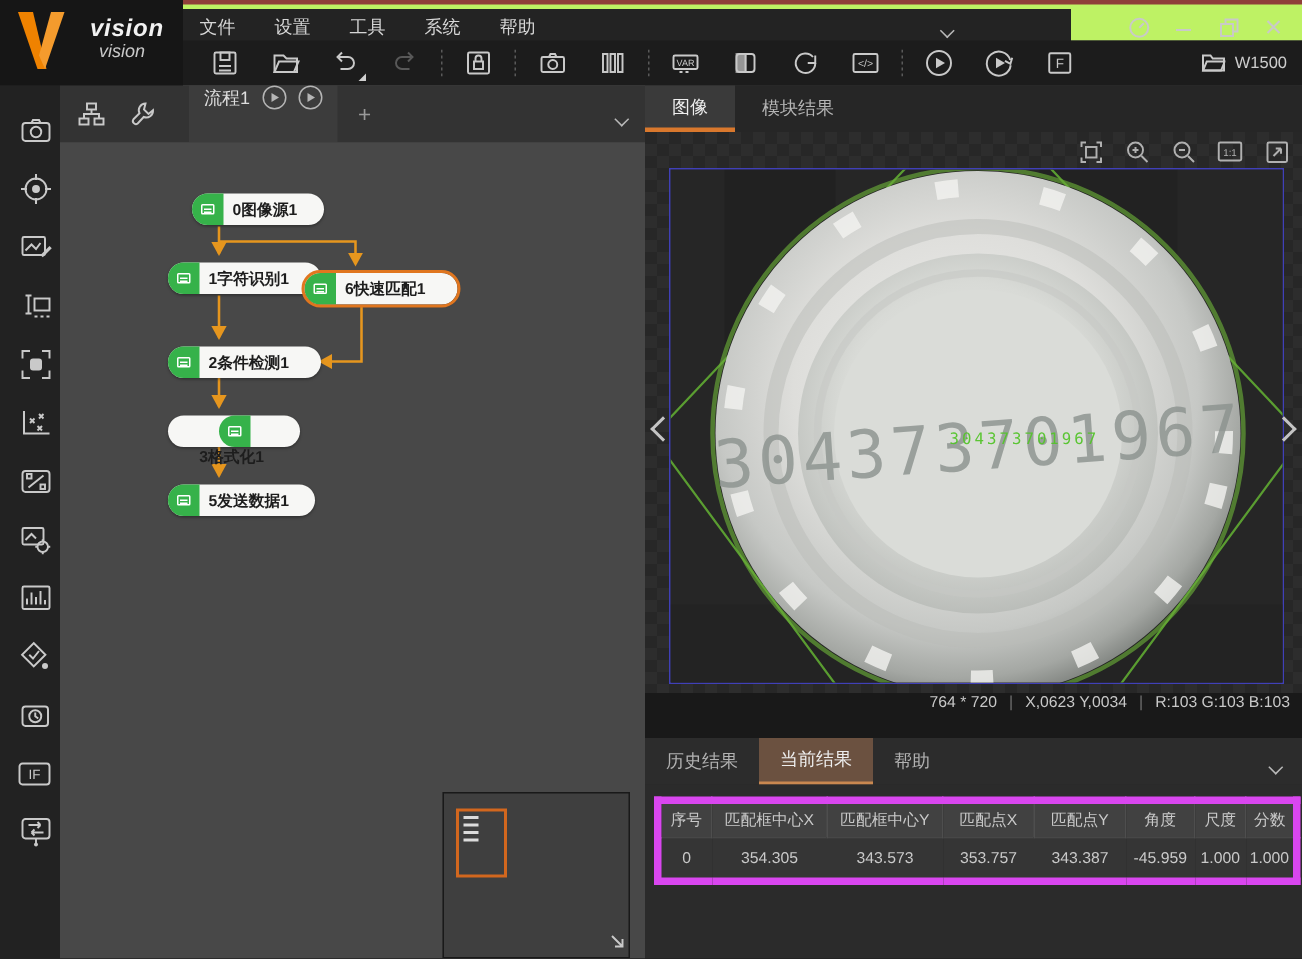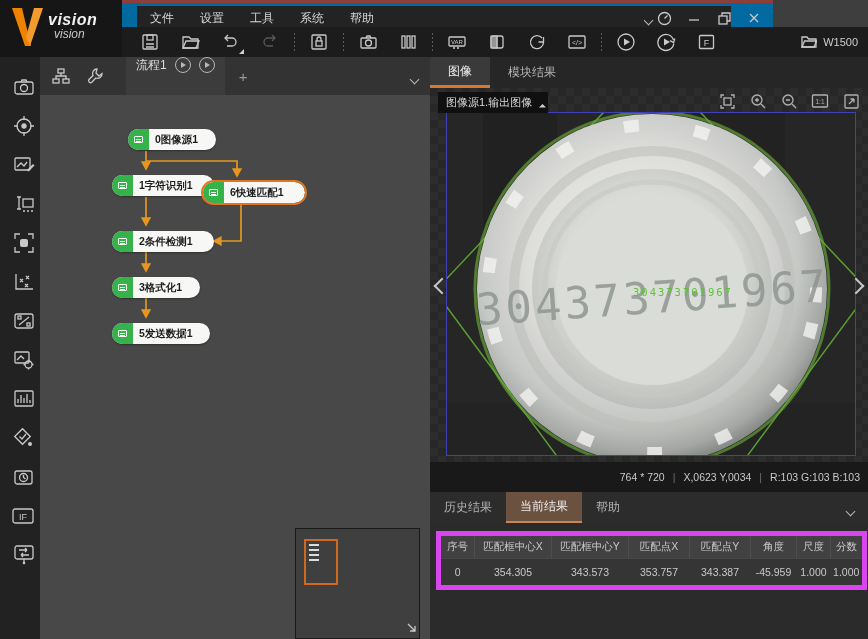--- a/index.html
+++ b/index.html
@@ -2,35 +2,35 @@
 <html><head>
 <meta charset="utf-8">
 <style>
   * { margin:0; padding:0; box-sizing:border-box; }
   html,body { background:#111; }
   body { font-family:"Liberation Sans","DejaVu Sans",sans-serif; }
   #app { position:relative; width:868px; height:639px; background:#3e3e3e; overflow:hidden;
          color:#ccc; font-size:12px; }
 
   
-  #titlebar { position:absolute; left:17px; top:0; width:756px; height:27px; background:#0369a1;
+  #titlebar { position:absolute; left:0; top:0; width:868px; height:27px; background:#bef264;
               border-top:3px solid #8f3f39; }
   #menu-strip { position:absolute; left:120px; top:3px; width:594px; height:24px; background:#232323;
                 display:flex; align-items:center; }
   .menu-item { padding:0 13px; color:#d6d6d6; font-size:12px; line-height:24px; cursor:default; }
   .tb-chev { position:absolute; left:508px; top:7px; }
   .chev-down { display:inline-block; width:7px; height:7px; border-right:1.6px solid #b8b8b8;
                border-bottom:1.6px solid #b8b8b8; transform:rotate(45deg); }
   #win-controls { position:absolute; right:4px; top:3px; height:24px; display:flex; align-items:center; }
   .win-btn { width:30px; height:24px; display:flex; align-items:center; justify-content:center; }
 
   
   #logo-zone { position:absolute; left:0; top:0; width:122px; height:57px; background:#161616; z-index:6; }
   #logo { position:absolute; left:10px; top:6px; display:flex; }
-  #logo-text { margin-left:4px; margin-top:6px; }
+  #logo-text { margin-left:16px; margin-top:6px; }
   #logo-text .l1 { color:#f2f2f2; font-style:italic; font-weight:bold; font-size:16px; line-height:16px; letter-spacing:.5px;}
   #logo-text .l2 { color:#c9c9c9; font-style:italic; font-size:12px; line-height:13px; margin-left:6px; }
 
   
   #toolbar { position:absolute; left:0; top:27px; width:868px; height:30px; background:#1c1c1c;
              display:flex; align-items:center; }
   #toolbar .spacer-l { width:130px; flex:none; }
   .tool-btn { width:26px; height:24px; flex:none; display:flex; align-items:center; justify-content:center;
               margin:0 7px; position:relative; }
   .tool-sep { width:1px; height:18px; flex:none; margin:0 4px;
@@ -101,21 +101,21 @@
                 font-size:11px; display:flex; align-items:center; padding:0 16px 0 8px; z-index:5; }
   #src-select .dd-tri { position:absolute; right:3px; bottom:3px; width:0; height:0;
                 border-left:5px solid transparent; border-top:5px solid #cfcfcf; transform:rotate(-45deg); }
   #viewer-tools { position:absolute; right:8px; top:4px; display:flex; gap:13px; z-index:5; }
   .vtool { width:18px; height:18px; display:flex; align-items:center; justify-content:center; opacity:.85; }
   .nav-arrow { position:absolute; top:192px; z-index:6; width:12px; height:12px;
                border-left:2.2px solid #c4c4c4; border-bottom:2.2px solid #c4c4c4; }
   #nav-prev { left:6px; transform:rotate(45deg); }
   #nav-next { right:6px; transform:rotate(225deg); }
   #img-status { position:absolute; left:0; bottom:0; width:438px; height:30px; background:#191919;
-                display:flex; align-items:center; justify-content:flex-end; gap:8px; padding-right:8px;
+                display:flex; justify-content:flex-end; gap:8px; padding-right:8px;
                 color:#c8c8c8; font-size:10.5px; z-index:5; }
   #img-status .div { color:#6f6f6f; }
 
   
   #res-tabs { position:absolute; left:0; top:435px; width:438px; height:31px; background:#2c2c2c;
               display:flex; align-items:center; }
   .res-tab { height:31px; padding:0 14px; display:flex; align-items:center; color:#b2b2b2; font-size:12px; }
   .res-tab.active { background:#6b5140; color:#eee; border-bottom:2px solid #c98850; }
   #res-collapse { position:absolute; right:14px; top:12px; }
 
@@ -443,21 +443,21 @@
             <span class="node-glyph"></span>
           </span>
         <span class="node-label">6快速匹配1</span>
       </div>
       <div class="node" style="left:72px; top:136px; width:102px;">
         <span class="node-ic">
             <span class="node-glyph"></span>
           </span>
         <span class="node-label">2条件检测1</span>
       </div>
-      <div class="node" style="left:72px; top:182px; width:88px;">
+      <div class="node" style="left:72px; top:182px; width:88px;flex-direction:column;">
         <span class="node-ic">
             <span class="node-glyph"></span>
           </span>
         <span class="node-label">3格式化1</span>
       </div>
       <div class="node" style="left:72px; top:228px; width:98px;">
         <span class="node-ic">
             <span class="node-glyph"></span>
           </span>
         <span class="node-label">5发送数据1</span>
@@ -480,24 +480,20 @@
   </div>
 
   <div id="right-panel">
 
     <div id="img-tabs">
       <span class="img-tab active">图像</span>
       <span class="img-tab">模块结果</span>
     </div>
 
     <div id="viewer">
-      <div id="src-select">
-        <span>图像源1.输出图像</span>
-        <span class="dd-tri"></span>
-      </div>
 
       <div id="viewer-tools">
         <span class="vtool">
           <svg class="ic" width="17" height="17" viewBox="0 0 17 17">
               <rect x="5" y="5" width="7" height="7"></rect>
               <path d="M2 5 V2 H5 M12 2 H15 V5 M15 12 V15 H12 M5 15 H2 V12"></path>
             </svg>
         </span>
         <span class="vtool">
           <svg class="ic" width="17" height="17" viewBox="0 0 17 17">

